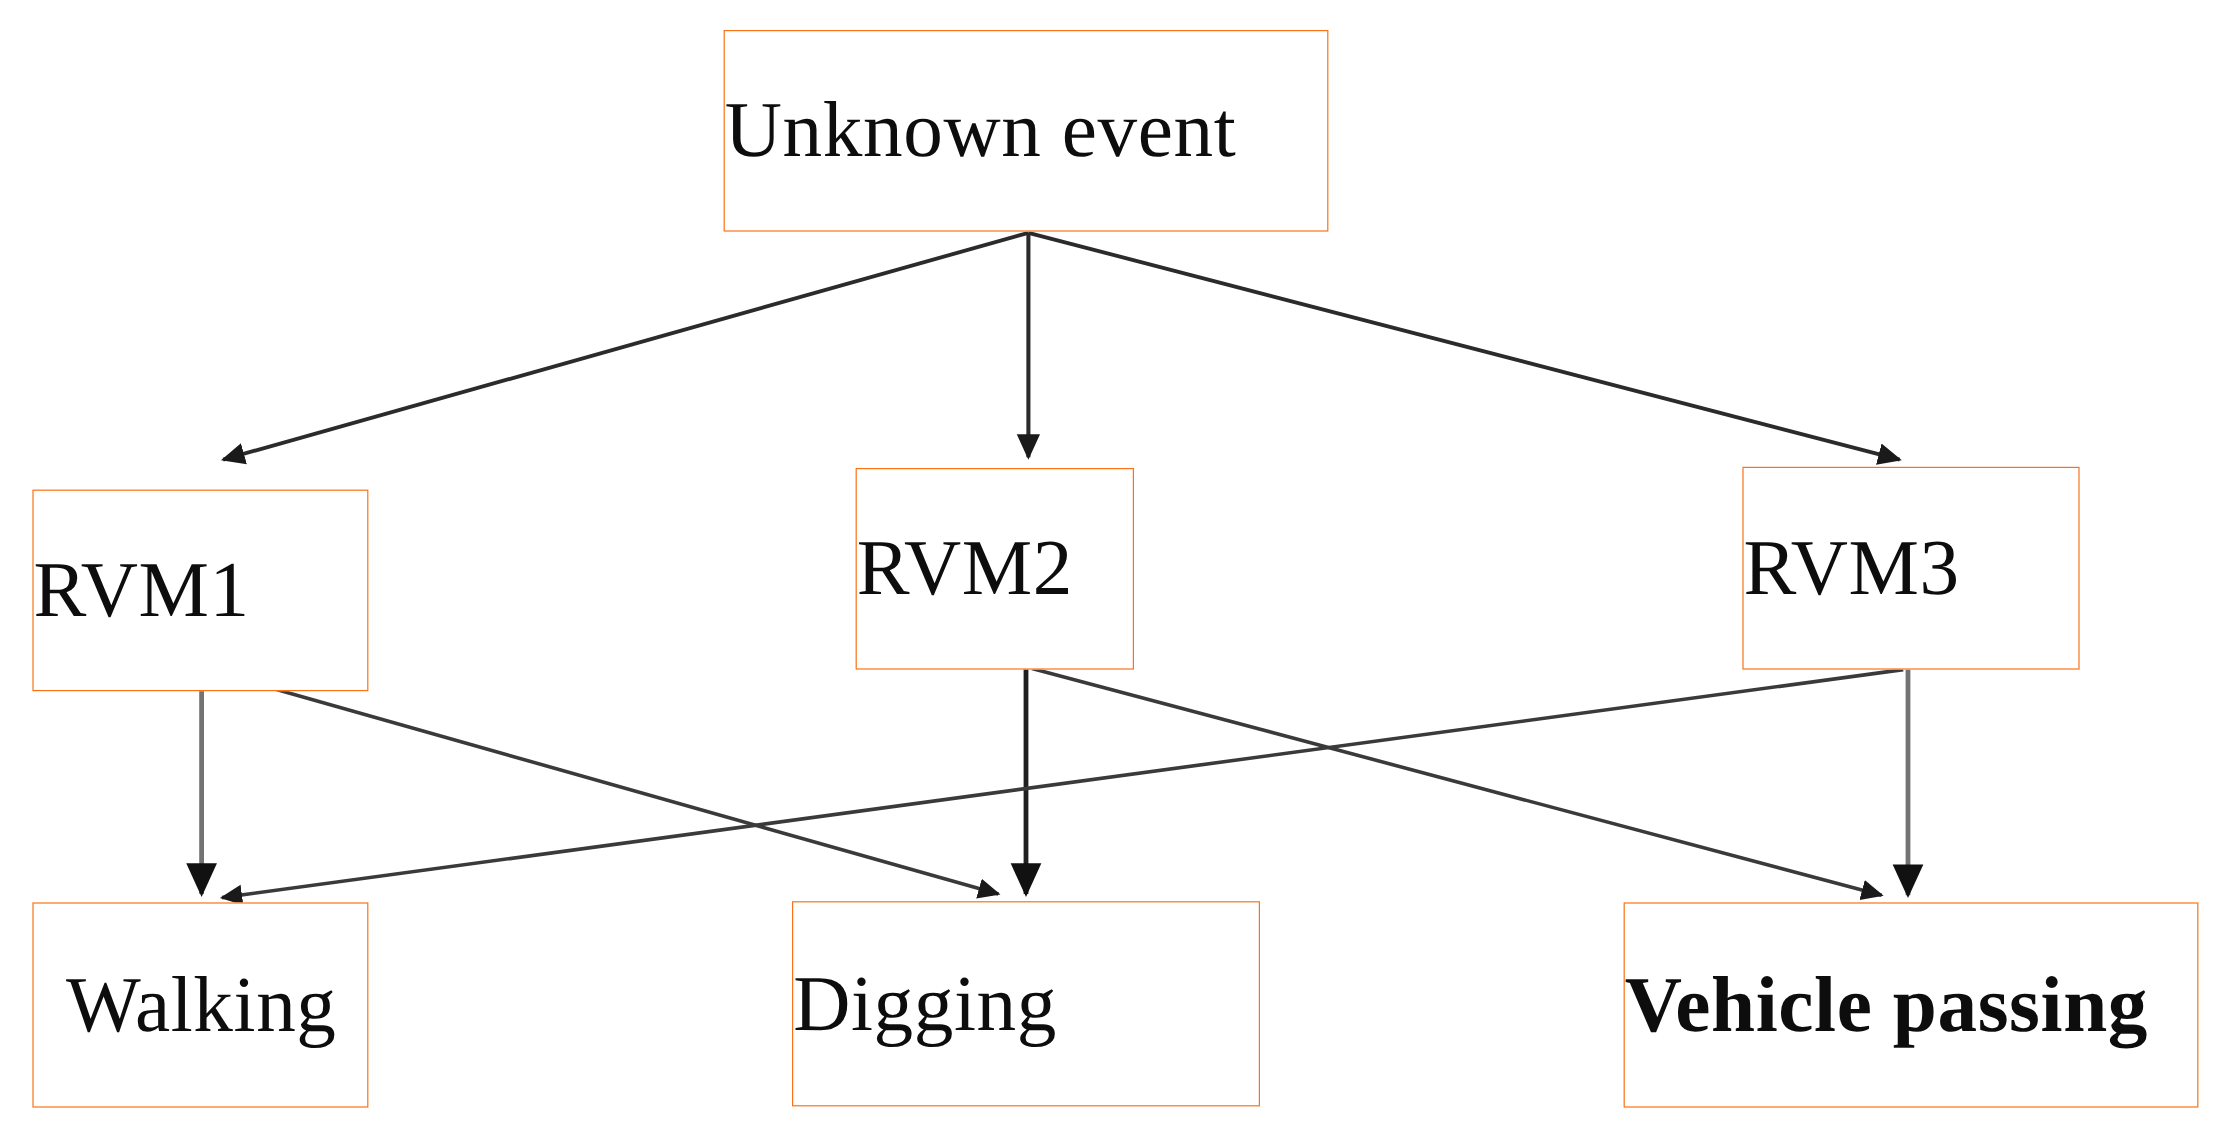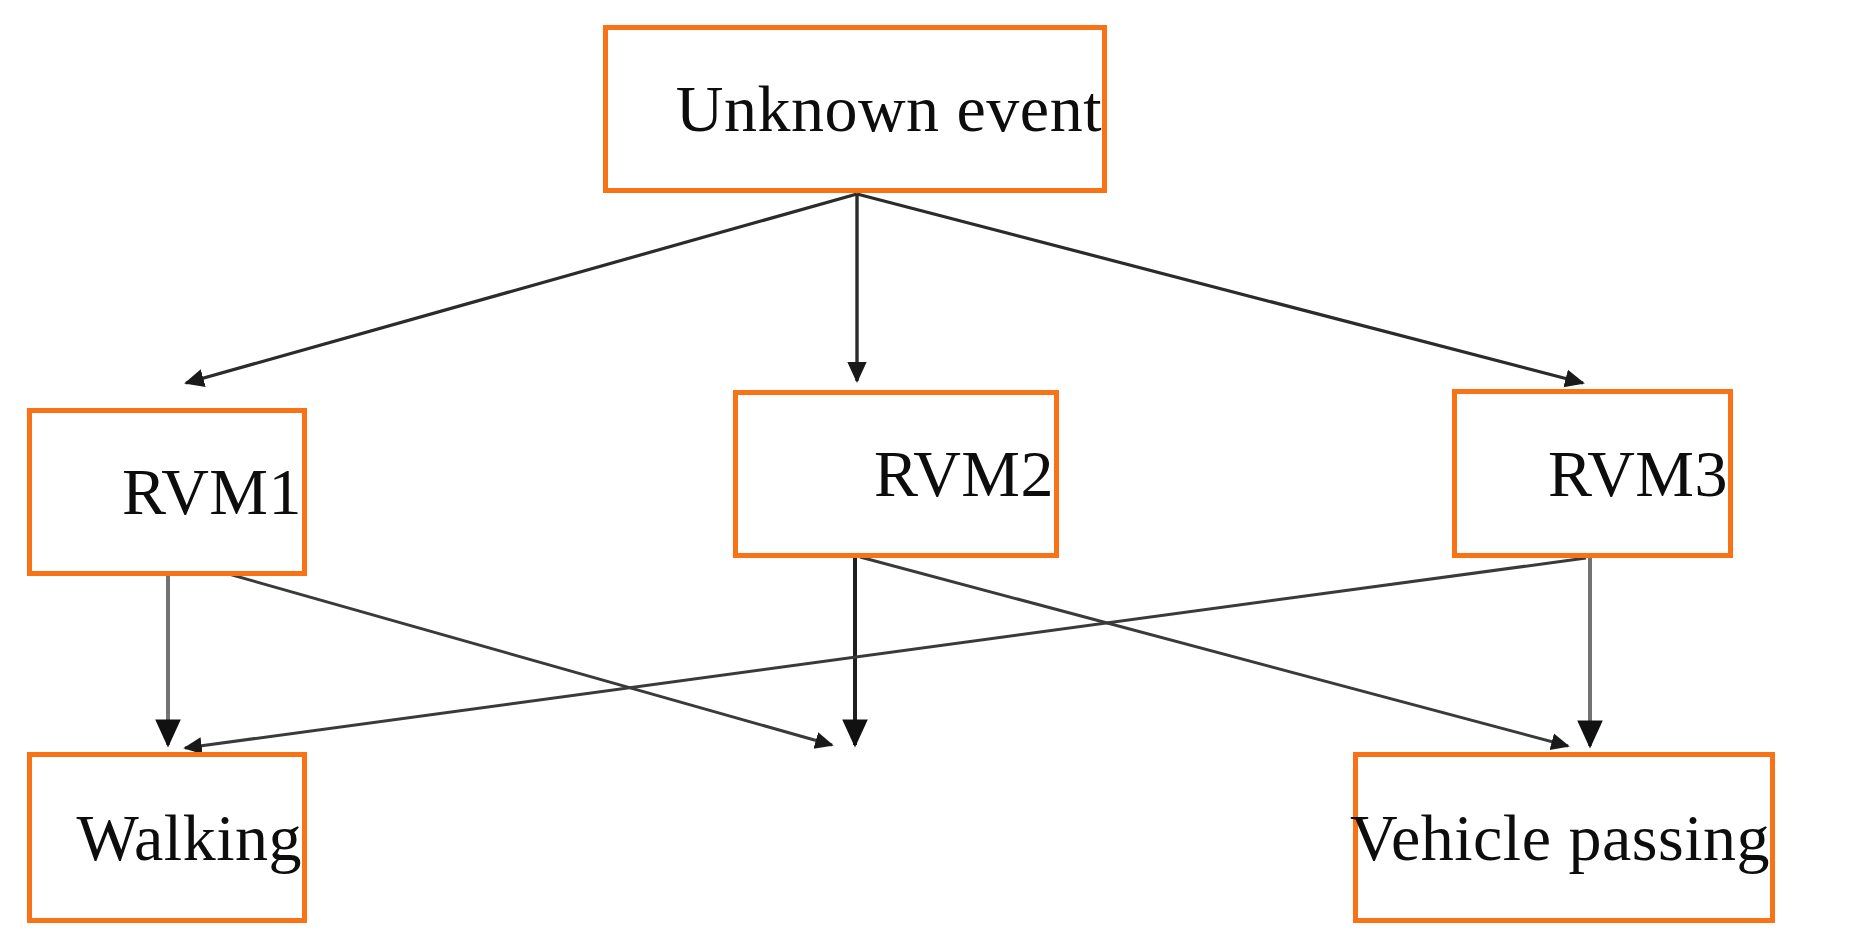--- a/index.html
+++ b/index.html
@@ -26,41 +26,41 @@
     left: 0;
     top: 0;
     width: 1855px;
     height: 941px;
     z-index: 1;
   }
   .node {
     position: absolute;
     box-sizing: border-box;
     background: #ffffff;
-    border: 5px solid #f97316;
+    border: 1px solid #f97316;
     z-index: 2;
     display: flex;
     align-items: center;
-    justify-content: flex-end;
+    justify-content: flex-start;
   }
   .node-label {
     font-family: "Liberation Serif", "DejaVu Serif", serif;
     color: #0d0d0d;
     font-size: 66px;
     line-height: 1;
     white-space: nowrap;
     letter-spacing: 0.5px;
   }
   .node-unknown-event { left: 603px; top: 25px; width: 504px; height: 168px; }
   .node-rvm1 { left: 27px;   top: 408px; width: 280px; height: 168px; }
-  .node-rvm2 { left: 713px;  top: 390px; width: 326px; height: 168px; margin-left: 20px; }
+  .node-rvm2 { left: 713px;  top: 390px; width: 232px; height: 168px; }
   .node-rvm3 { left: 1452px; top: 389px; width: 281px; height: 169px; }
   .node-walking   { left: 27px;   top: 752px; width: 280px; height: 171px; padding-left: 27px; }
   .node-digging   { left: 660px;  top: 751px; width: 390px; height: 171px; }
-  .node-vehicle   { left: 1353px; top: 752px; width: 422px; height: 171px; }
+  .node-vehicle   { left: 1353px; top: 752px; width: 479px; height: 171px; font-weight: bold; }
 </style>
 </head>
 <body>
 
 <div id="diagram-canvas">
 
   <svg id="edge-layer" viewBox="0 0 1855 941">
     <defs>
       <marker id="arrowhead" markerWidth="7" markerHeight="7" refX="5.6" refY="3.2" orient="auto" markerUnits="strokeWidth">
         <path d="M0,0.35 L6.2,3.2 L0,6.05 z" fill="#1a1a1a"></path>
@@ -102,18 +102,21 @@
   </div>
 
   <div class="node node-rvm3">
     <span class="node-label">RVM3</span>
   </div>
 
   <div class="node node-walking">
     <span class="node-label">Walking</span>
   </div>
 
+  <div class="node node-digging">
+    <span class="node-label">Digging</span>
+  </div>
 
   <div class="node node-vehicle">
     <span class="node-label">Vehicle passing</span>
   </div>
 
 </div>
 
 </body></html>

